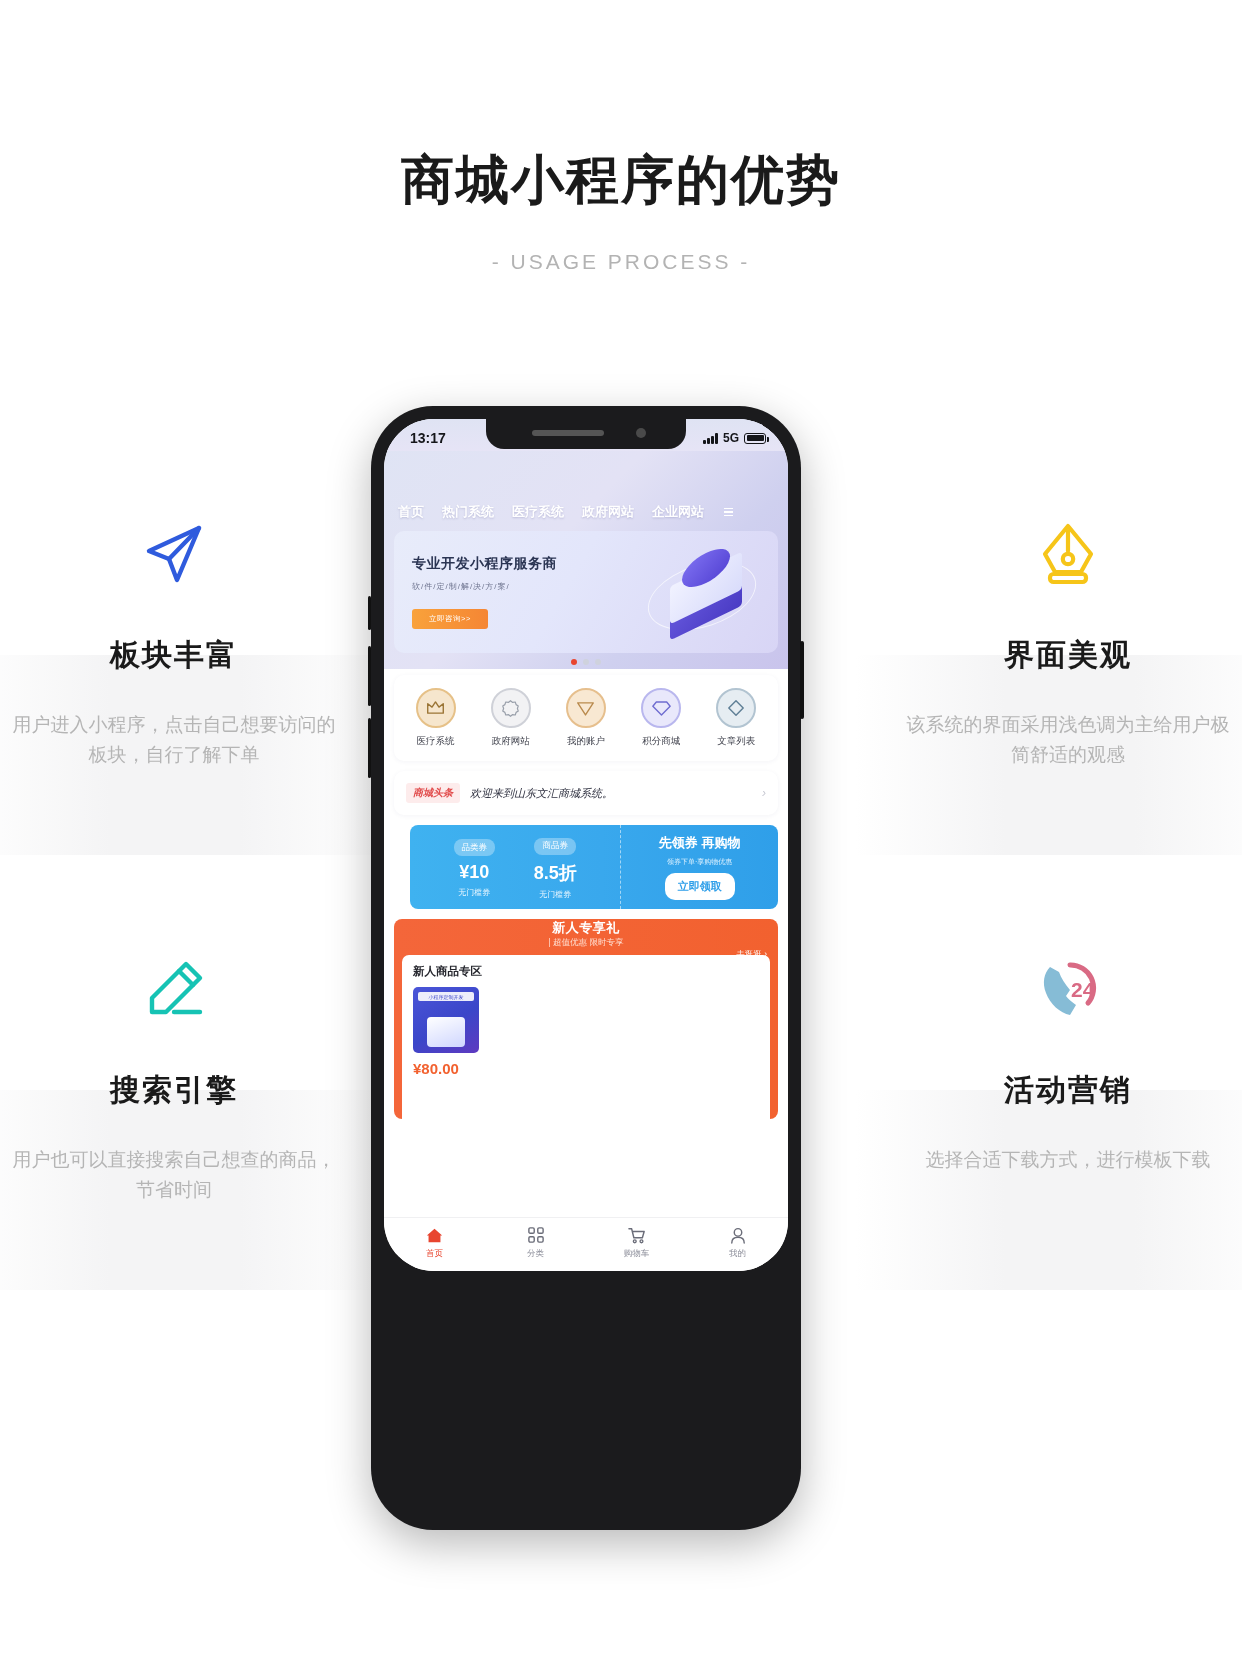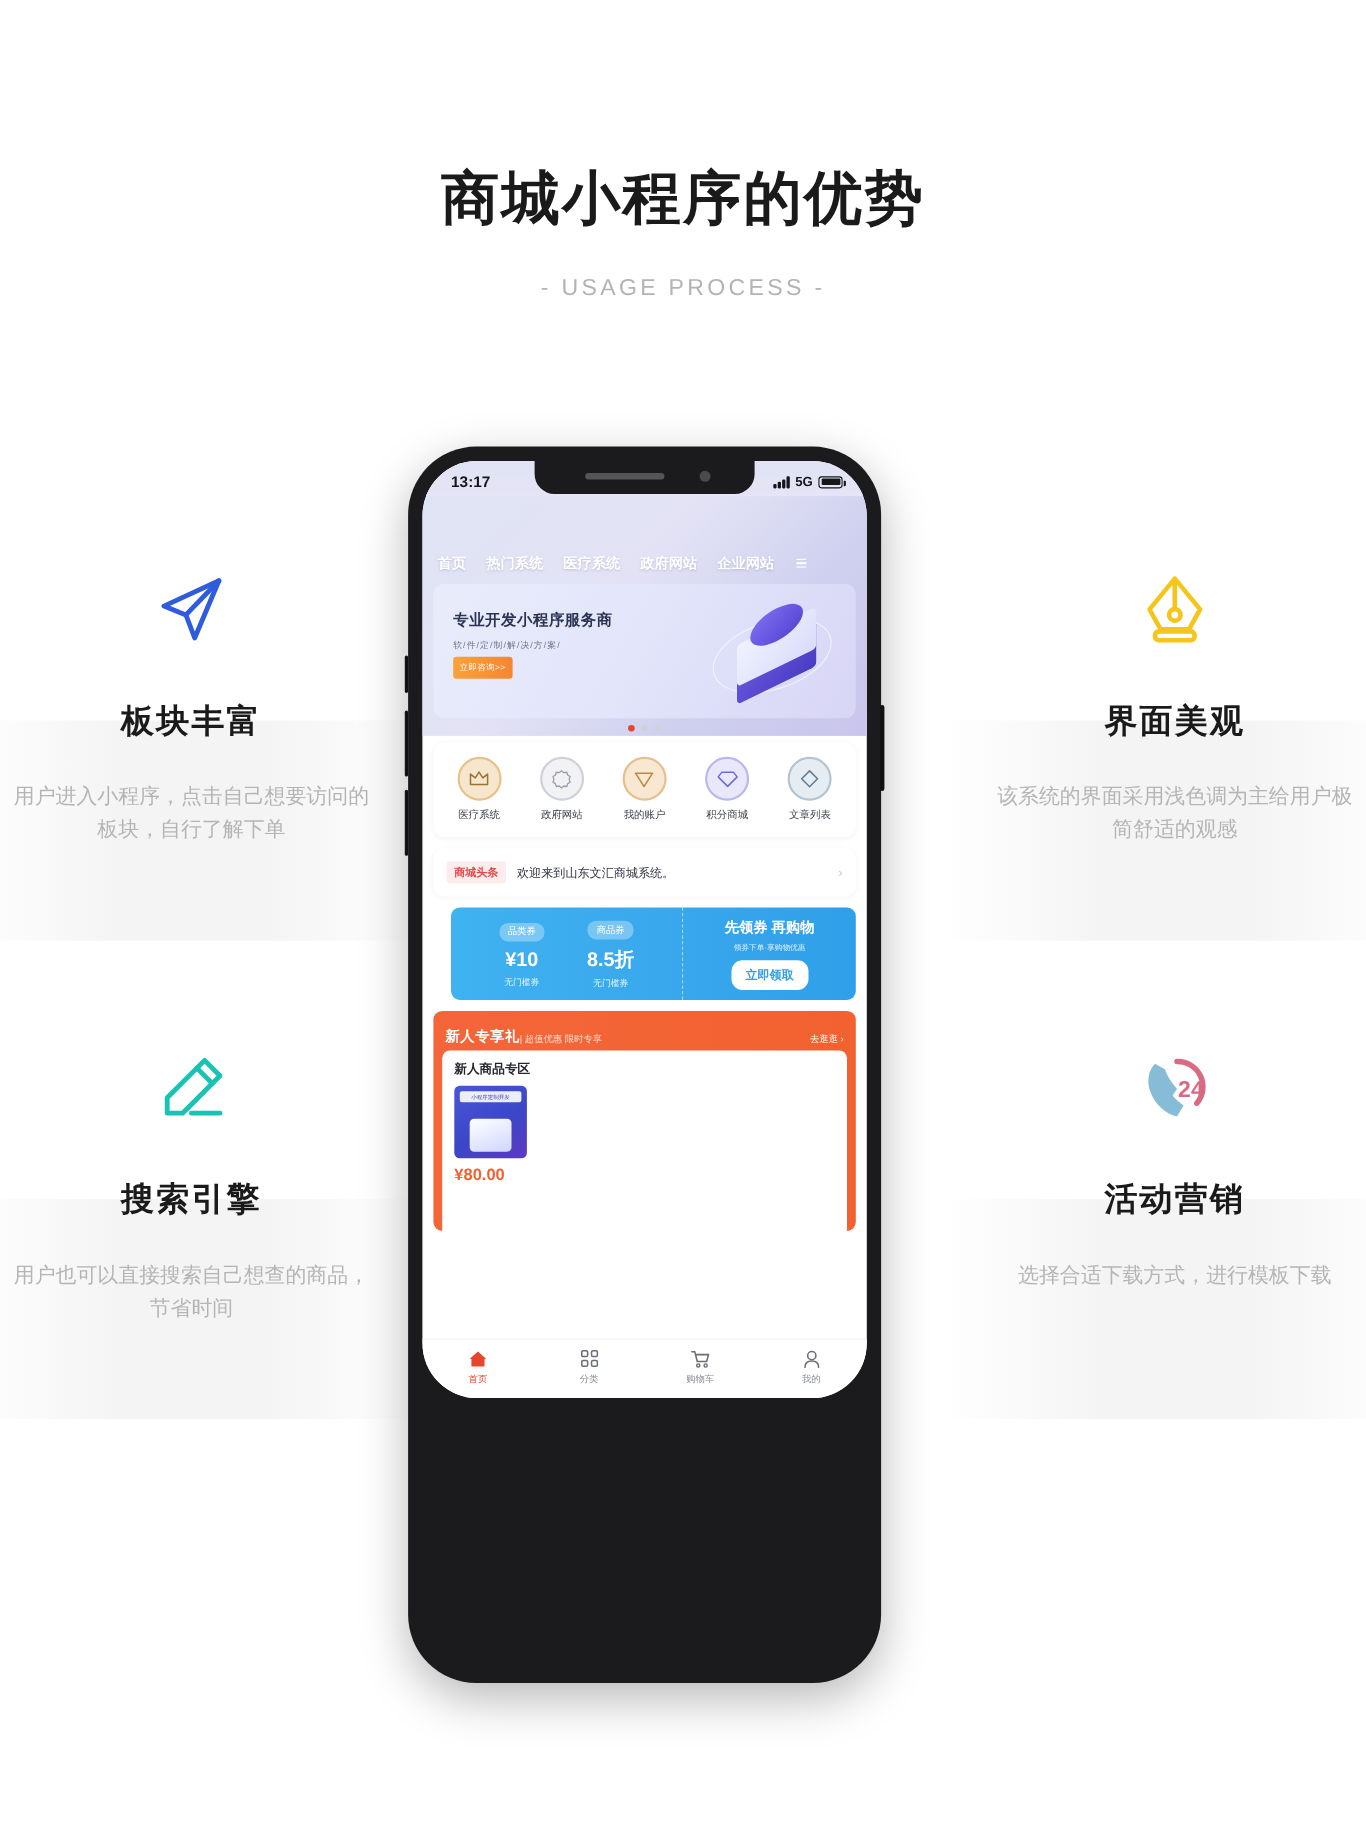--- a/index.html
+++ b/index.html
@@ -168,21 +168,21 @@
   
   .banner {
     position: absolute; top: 112px; left: 10px; right: 10px; height: 122px;
     border-radius: 10px;
     background: linear-gradient(120deg,#e8ecfa 0%,#e3e6fb 45%,#d8d5f5 100%);
     overflow: hidden;
   }
   .banner .b-title { position:absolute; left:18px; top:24px; font-size:14px; font-weight:700; color:#2b3553; letter-spacing:.5px;}
   .banner .b-sub { position:absolute; left:18px; top:50px; font-size:8px; color:#6f7590; letter-spacing:1px;}
   .banner .b-btn {
-    position:absolute; left:18px; top:66px; padding:5px 6px; border-radius:3px;
+    position:absolute; left:18px; top:78px; padding:5px 17px; border-radius:3px;
     background: linear-gradient(90deg,#f9a23b,#f58634); color:#fff; font-size:7.5px; letter-spacing:.5px;
   }
   .cube {
     position:absolute; right:26px; top:16px; width:92px; height:92px;
   }
   .cube .c1 { position:absolute; left:10px; top:34px; width:72px; height:42px;
     background: linear-gradient(145deg,#6a5ce0,#4a3bc4); transform: skewY(-26deg); border-radius:4px;}
   .cube .c2 { position:absolute; left:10px; top:22px; width:72px; height:38px;
     background: linear-gradient(145deg,#f1f2ff,#d9dcfb); transform: skewY(-26deg); border-radius:4px;}
   .cube .c3 { position:absolute; left:22px; top:6px; width:48px; height:30px;
@@ -200,21 +200,21 @@
   }
   .quick { top: 256px; height: 86px; display:flex; align-items:center; justify-content:space-around; padding: 0 4px;}
   .q { text-align:center; width:64px;}
   .q .ring2 {
     width:40px;height:40px;border-radius:50%;margin:0 auto;
     display:flex;align-items:center;justify-content:center;
   }
   .q .lbl { margin-top:7px; font-size:9.5px; color:#3d3f4a; white-space:nowrap;}
 
   
-  .news { top: 352px; height: 44px; display:flex; align-items:center; padding: 0 12px; gap:10px;}
+  .news { top: 352px; height: 44px; display:flex; align-items:center; padding: 0 12px; gap:10px;font-style:italic;}
   .news .tag {
     background:#fdecec; color:#e14b4b; font-size:10px; font-weight:700;
     padding:3px 7px; border-radius:3px; white-space:nowrap;
   }
   .news .txt { font-size:11px; color:#2f3140; flex:1; }
   .chev { color:#c6c8d2; font-size:12px; }
 
   
   .coupon {
     position:absolute; left:10px; right:10px; top:406px; height:84px;
@@ -231,21 +231,21 @@
   .cp-right .h { font-size:13px; font-weight:700; color:#fff;}
   .cp-right .d { font-size:7px; color:#ddf1ff; margin-top:5px;}
   .cp-right .b { margin-top:6px; display:inline-block; background:#fff; color:#2f9fe9; font-size:11px; font-weight:700; padding:6px 13px; border-radius:10px;}
 
   
   .newbie {
     position:absolute; left:10px; right:10px; top:500px; height:200px;
     border-radius:8px; overflow:hidden;
     background: linear-gradient(90deg,#f4663a 0%,#f2612f 100%);
   }
-  .nb-head { height:32px; display:flex; align-items:flex-end; padding:0 11px; gap:0;}
+  .nb-head { height:32px; display:flex; align-items:center; padding:0 11px; gap:0;flex-direction:column;}
   .nb-head .big { font-size:13px; font-weight:700; color:#fff; letter-spacing:.5px;}
   .nb-head .sm { font-size:8.5px; color:#ffdfd2; }
   .nb-head .go { margin-left:auto; font-size:8.5px; color:#fff;}
   .nb-body { position:absolute; left:8px; right:8px; top:36px; bottom:0; background:#fff; border-radius:7px 7px 0 0; padding:9px 11px;}
   .nb-body .zone { font-size:11.5px; font-weight:700; color:#26272e;}
   .nb-prod { margin-top:8px; width:66px; height:66px; border-radius:5px; overflow:hidden; position:relative;
     background: linear-gradient(150deg,#4a55d8 0%,#3b46c9 55%,#5e3ac0 100%); }
   .nb-prod .cap2 { position:absolute; top:5px; left:5px; right:5px; background:rgba(255,255,255,.9); color:#3b46c9;
     font-size:5px; text-align:center; padding:1.5px 0; border-radius:2px;}
   .nb-prod .fig { position:absolute; left:14px; bottom:6px; width:38px; height:30px; border-radius:4px;

